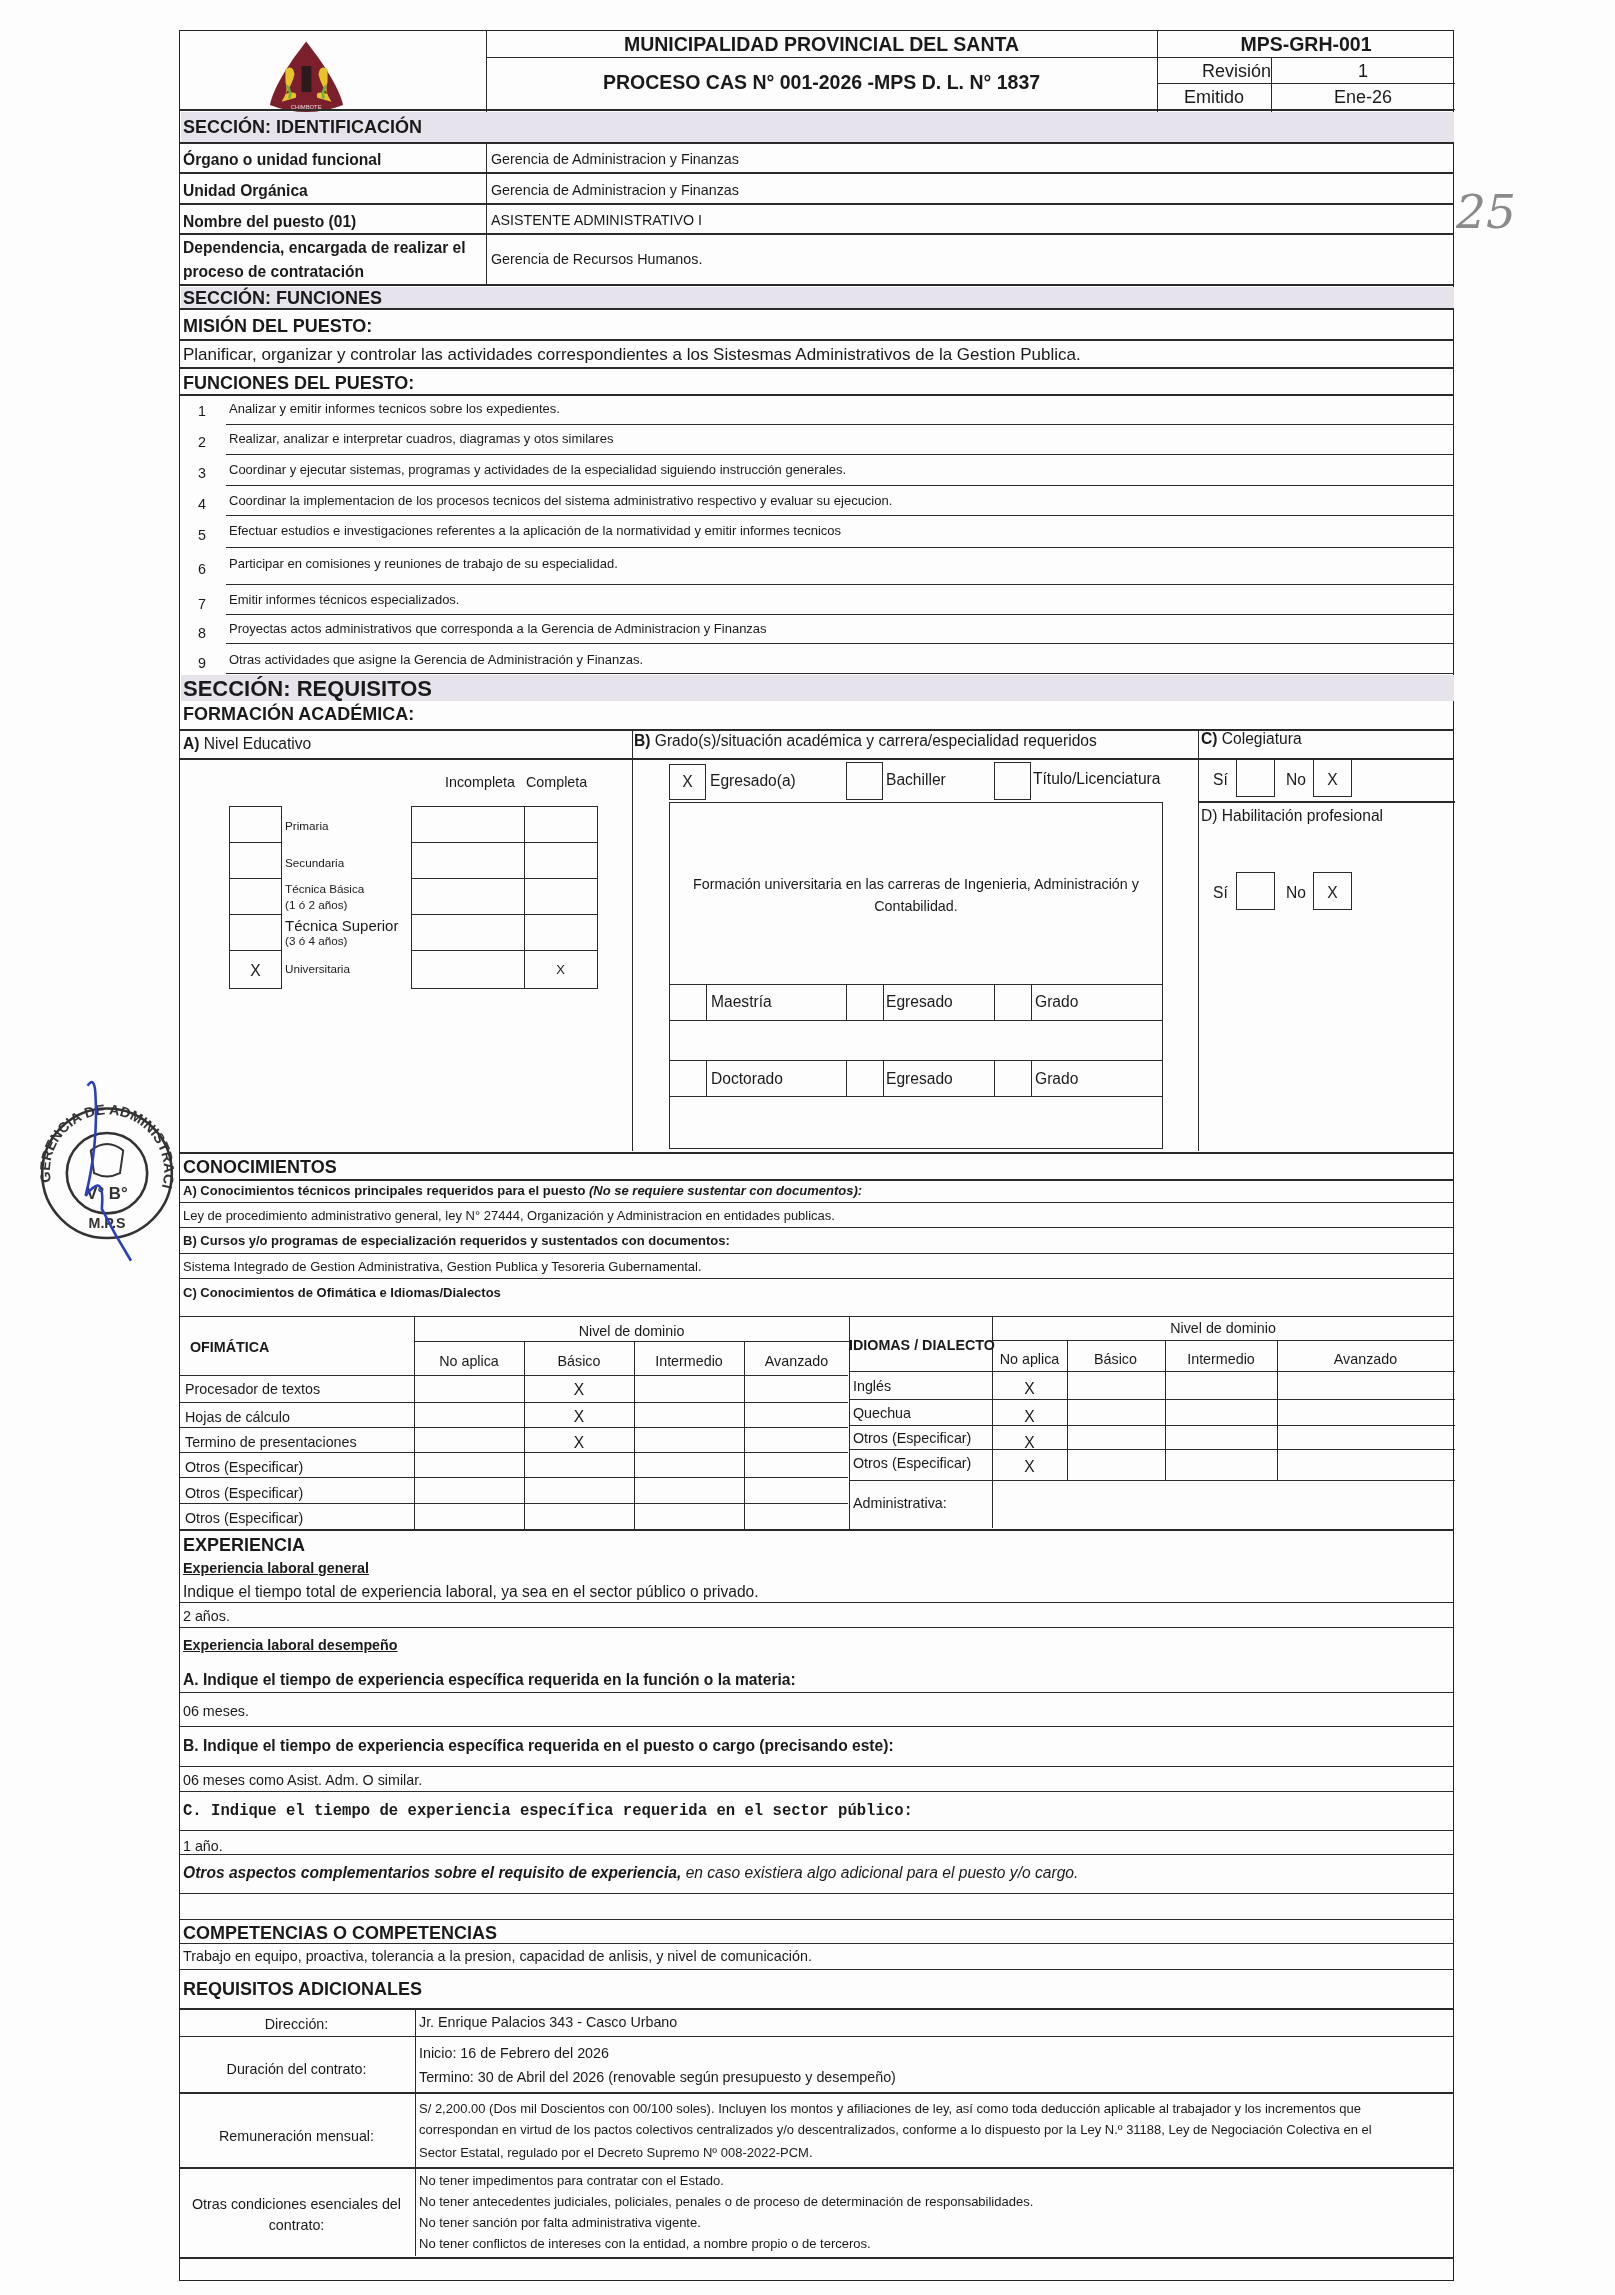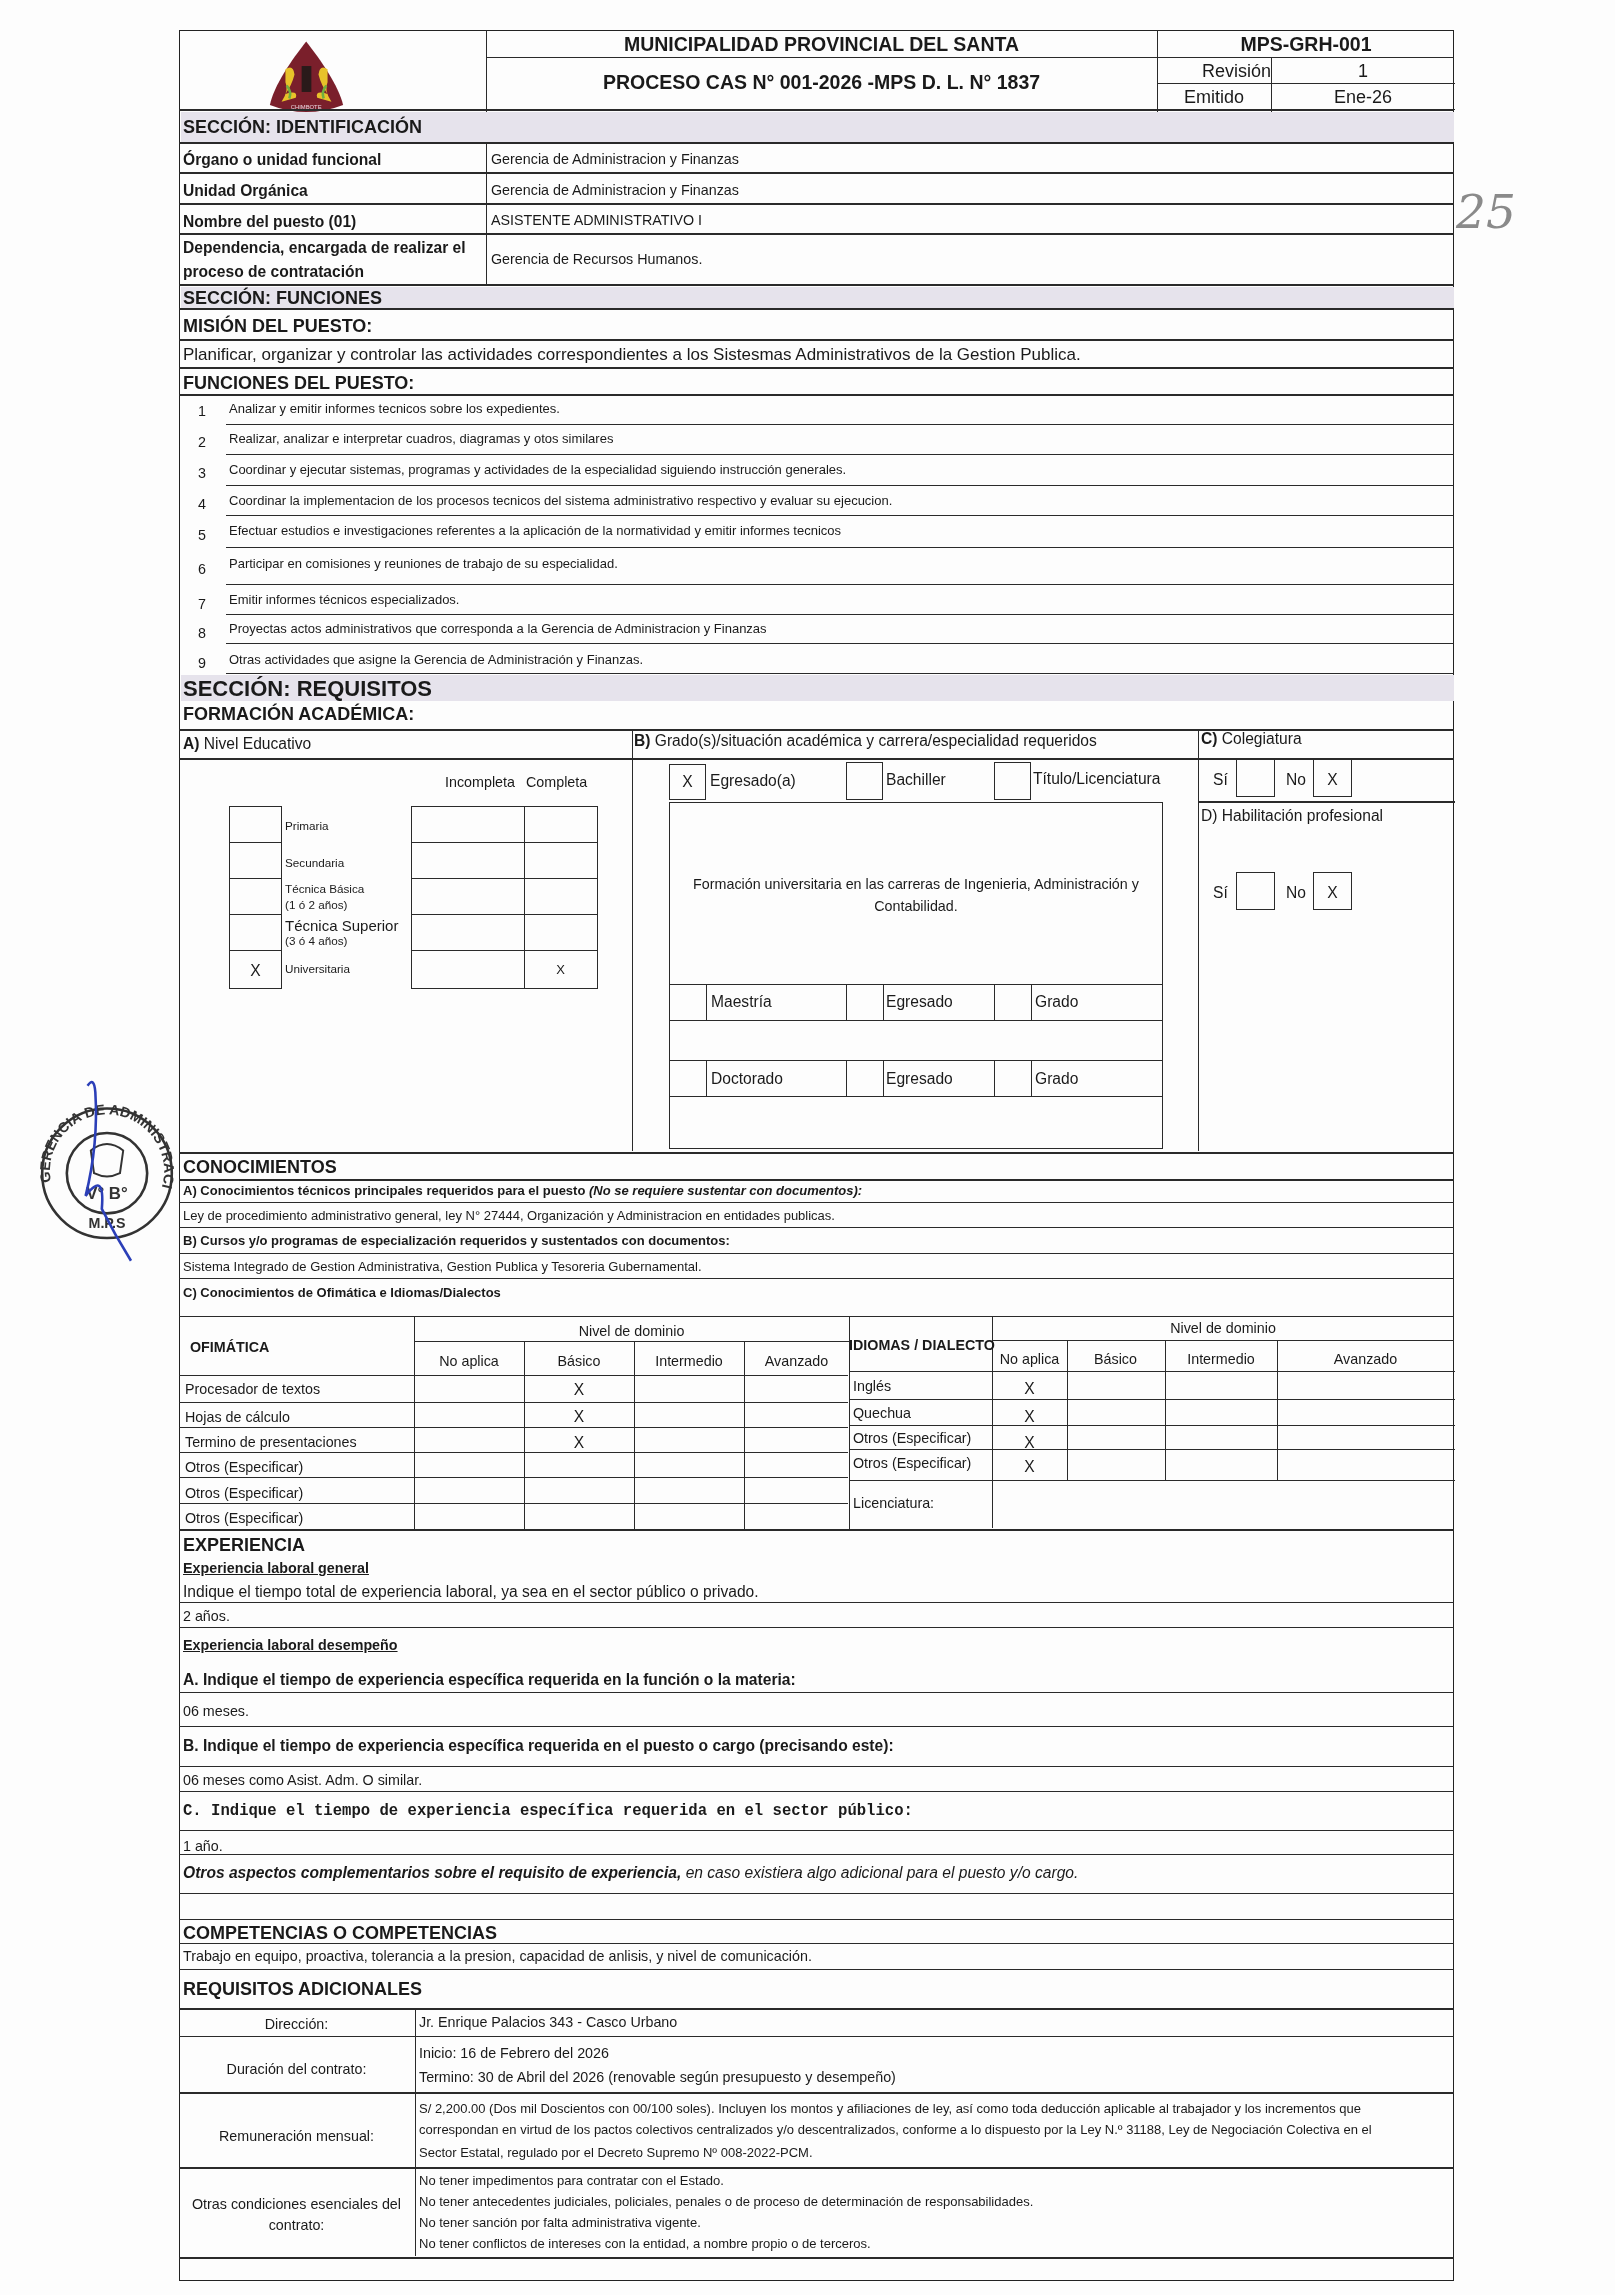--- a/index.html
+++ b/index.html
@@ -275,21 +275,21 @@
   <div class="hl thin" style="left:849px;top:1399px;width:606px;"></div>
   <div class="txt f22" style="left:853px;top:1406px;">Quechua</div>
   <div class="mark" style="left:992px;top:1408px;width:75px;">X</div>
   <div class="hl thin" style="left:849px;top:1425px;width:606px;"></div>
   <div class="txt f22" style="left:853px;top:1431px;">Otros (Especificar)</div>
   <div class="mark" style="left:992px;top:1434px;width:75px;">X</div>
   <div class="hl thin" style="left:849px;top:1449px;width:606px;"></div>
   <div class="txt f22" style="left:853px;top:1456px;">Otros (Especificar)</div>
   <div class="mark" style="left:992px;top:1458px;width:75px;">X</div>
   <div class="hl thin" style="left:849px;top:1480px;width:606px;"></div>
-  <div class="txt f22" style="left:853px;top:1496px;">Licenciatura:</div>
+  <div class="txt f22" style="left:853px;top:1496px;">Administrativa:</div>
   <div class="abs" style="left:994px;top:1482px;width:459px;height:45px;"></div>
 </div>
 <div class="hl" style="left:179px;top:1529px;width:1275px;"></div>
 
 <div class="txt b f28" style="left:183px;top:1536px;">EXPERIENCIA</div>
 <div class="txt b f22 u" style="left:183px;top:1561px;">Experiencia laboral general</div>
 <div class="txt f24" style="left:183px;top:1584px;">Indique el tiempo total de experiencia laboral, ya sea en el sector público o privado.</div>
 <div class="hl thin" style="left:179px;top:1602px;width:1275px;"></div>
 <div class="txt f22" style="left:183px;top:1609px;">2 años.</div>
 <div class="hl thin" style="left:179px;top:1627px;width:1275px;"></div>

